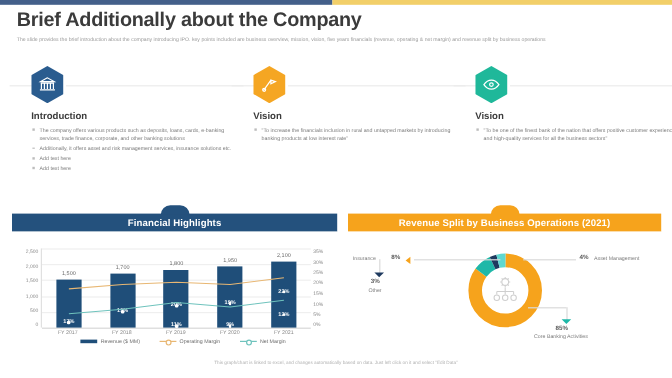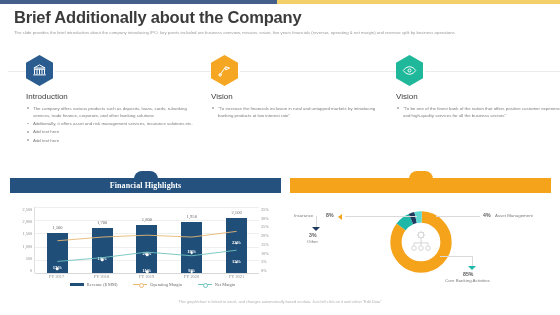--- a/index.html
+++ b/index.html
@@ -40,40 +40,40 @@
     clip-path: polygon(50% 0%, 100% 25%, 100% 75%, 50% 100%, 0% 75%, 0% 25%);
     display: flex; align-items: center; justify-content: center;
   }
   .hex svg { width: 15px; height: 15px; }
   .hex-blue  { background: #2a5c8f; }
   .hex-amber { background: #f5a623; }
   .hex-teal  { background: #1fb89a; }
 
   .card-title {
     margin: 5px 0 4px 18px;
-    font-size: 8px; font-weight: normal; color: #3b3b3b;
+    font-size: 8px; font-weight: bold; color: #3b3b3b;
   }
   .bullets { margin-left: 18px; list-style: none; }
   .bullets li {
     position: relative; padding-left: 7px; margin-bottom: 1px;
     font-size: 4.4px; line-height: 1.62; color: #7c7c7c;
   }
   .bullets li:before {
     content: ""; position: absolute; left: 1px; top: 2.4px;
     width: 1.8px; height: 1.8px; background: #bdbdbd;
   }
   .divider {
     position: absolute; top: 16px; height: 1px; background: #ececec;
   }
   .div-1 { left: 0;   width: 28px; }
   .div-2 { left: 47px; width: 148px; }
 
   
   .panel { position: absolute; top: 178px; }
-  .panel-left  { left: 10px;  width: 271px; font-family: Liberation Serif, serif; }
+  .panel-left  { left: 10px;  width: 271px; }
   .panel-right { left: 290px; width: 261px; }
 
   .panel-head {
     height: 15px; display: flex; align-items: center; justify-content: center;
     font-size: 8px; font-weight: bold; color: #ffffff; letter-spacing: 0.1px;
   }
   .head-navy  { background: #24517d; }
   .head-amber { background: #f6a31c; }
 
   .tab-notch {
@@ -330,20 +330,21 @@
      <span>Net Margin</span>
    </div>
           </div>
       </div>
     </div>
   </div>
 
   <div class="panel panel-right">
     <div class="panel-head head-amber">
       <div class="tab-notch notch-amber"></div>
+      <span>Revenue Split by Business Operations (2021)</span>
     </div>
     <div class="panel-body">
       <div class="donut-area">
 
         <svg class="donut" viewBox="0 0 42 42">
             <circle cx="21" cy="21" r="15.915" fill="none" stroke="#f6a31c" stroke-width="7.2" stroke-dasharray="85 15" stroke-dashoffset="25"></circle>
             <circle cx="21" cy="21" r="15.915" fill="none" stroke="#1fb8a8" stroke-width="7.2" stroke-dasharray="8 92" stroke-dashoffset="-60"></circle>
             <circle cx="21" cy="21" r="15.915" fill="none" stroke="#1f3a5f" stroke-width="7.2" stroke-dasharray="3 97" stroke-dashoffset="-68"></circle>
             <circle cx="21" cy="21" r="15.915" fill="none" stroke="#5fd8d0" stroke-width="7.2" stroke-dasharray="4 96" stroke-dashoffset="-71"></circle>
           </svg>

